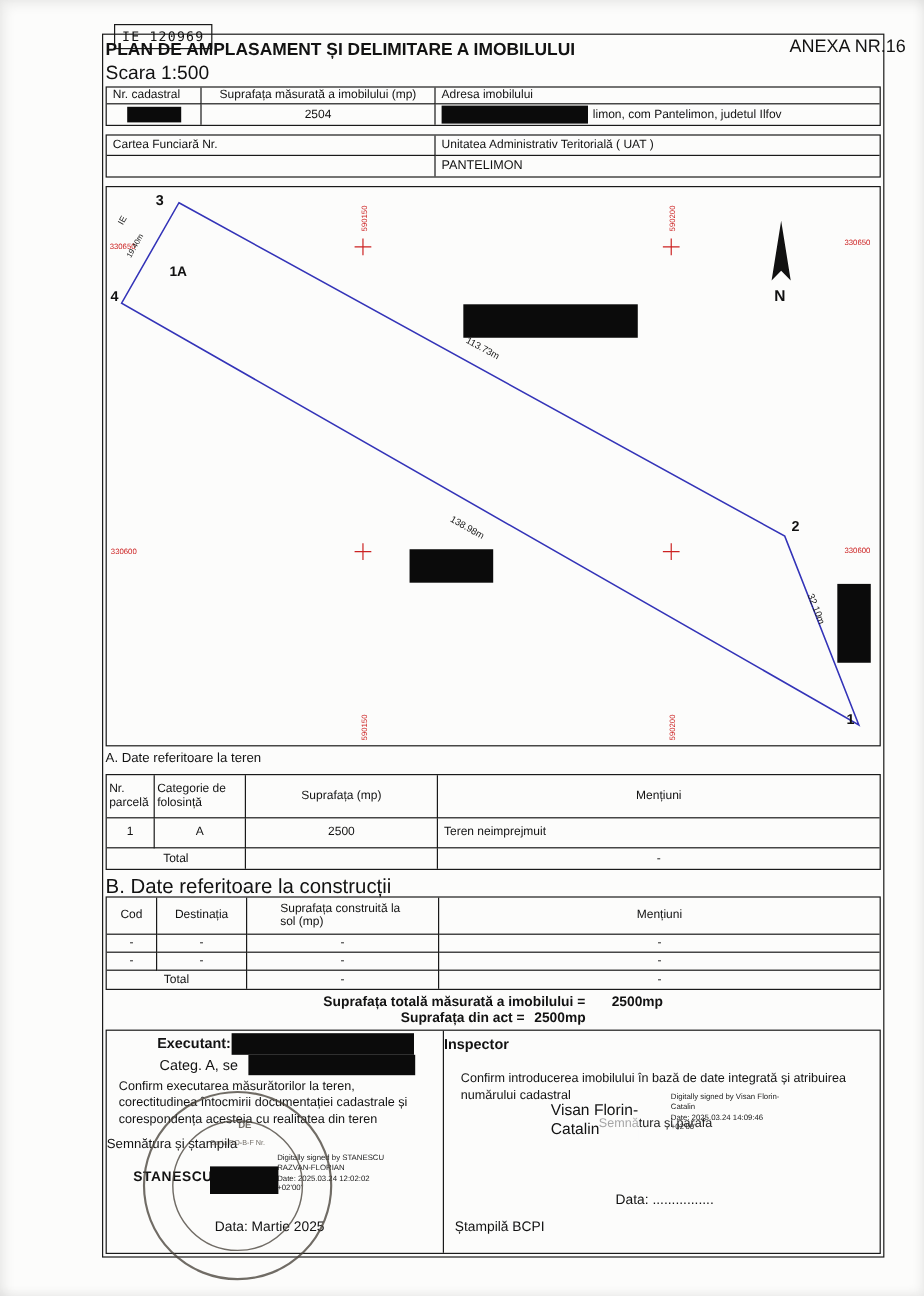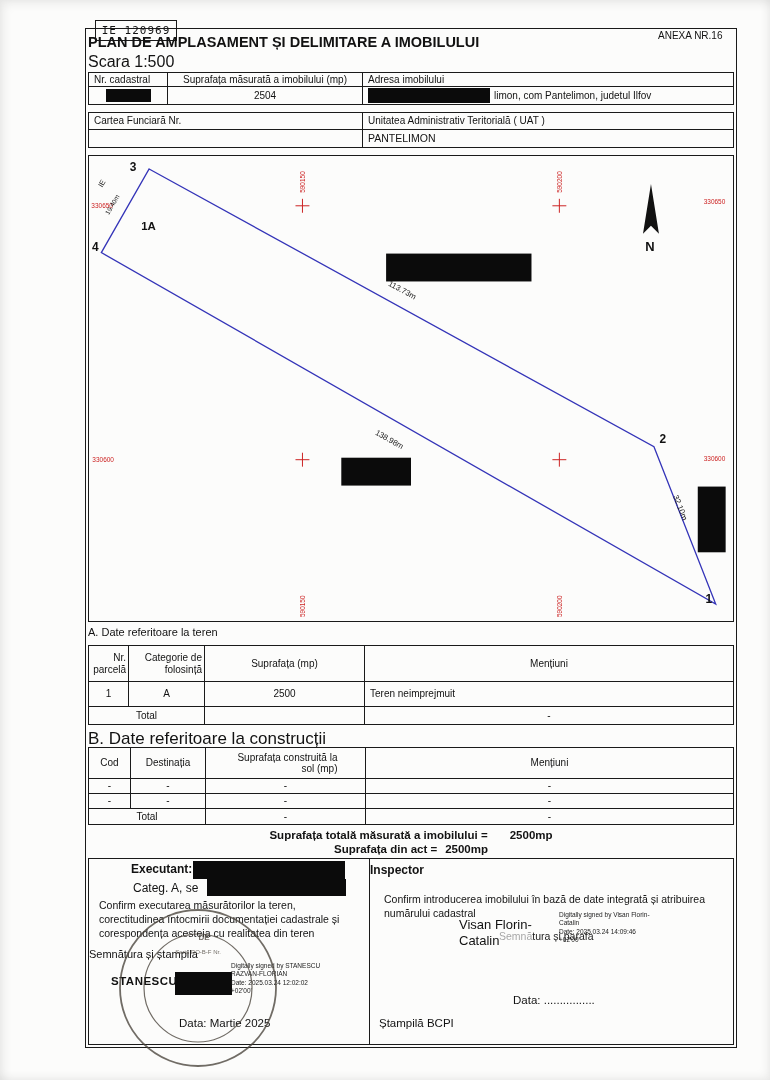--- a/index.html
+++ b/index.html
@@ -1,21 +1,21 @@
 <!DOCTYPE html>
 <html><head>
 <meta charset="utf-8">
 <style>
   *{box-sizing:border-box;margin:0;padding:0}
   body{margin:0;background:#e9e9e7;font-family:"Liberation Sans",sans-serif}
   .page{position:relative;width:770px;height:1080px;background:#fcfcfb;overflow:hidden;color:#121212;margin:0 auto}
   .abs{position:absolute}
   .border-box{position:absolute;border:1px solid #1a1a1a}
   .grid{position:absolute;display:grid;border:1px solid #1a1a1a;font-size:10px;background:transparent}
-  .cell{display:flex;align-items:center;justify-content:center;text-align:right;line-height:1.15;padding:1px 2px}
+  .cell{display:flex;align-items:center;justify-content:center;text-align:left;line-height:1.15;padding:1px 2px}
   .cell.al{justify-content:flex-start;text-align:left;padding-left:5px}
   .bR{border-right:1px solid #1a1a1a}
   .bB{border-bottom:1px solid #1a1a1a}
   .redact{position:absolute;background:#0b0b0b}
   .redact-i{display:inline-block;background:#0b0b0b;vertical-align:middle}
   .ctr{text-align:left}
   .sig-small{font-size:6.5px;line-height:1.3;color:#222}
   svg text{font-family:"Liberation Sans",sans-serif}
   .scan-edge{position:absolute;left:0;top:0;width:770px;height:1080px;pointer-events:none;
     box-shadow:inset 4px 4px 10px rgba(0,0,0,.07), inset -3px -3px 8px rgba(0,0,0,.06)}
@@ -25,21 +25,21 @@
 
 <div class="page">
 
   <div class="border-box" style="left:85px;top:28px;width:652px;height:1020px"></div>
 
   <div class="abs" style="left:95px;top:20px;width:82px;height:21px;border:1px solid #1a1a1a;display:flex;align-items:center;justify-content:center;font-family:'DejaVu Sans Mono',monospace;font-size:11px;letter-spacing:1px">
     <span>IE 120969</span>
   </div>
   <div class="abs ctr" style="left:88px;top:34px;width:646px;font-size:14.5px;font-weight:700">PLAN DE AMPLASAMENT ȘI DELIMITARE A IMOBILULUI</div>
   <div class="abs ctr" style="left:88px;top:53px;width:646px;font-size:16px">Scara 1:500</div>
-  <div class="abs" style="left:658px;top:30px;font-size:10px">ANEXA NR.16</div>
+  <div class="abs" style="left:658px;top:30px;font-size:15px">ANEXA NR.16</div>
 
   <div class="grid" style="left:88px;top:72px;width:646px;grid-template-columns:79px 195px 370px;grid-template-rows:14px 17px">
     <div class="cell al bR bB">Nr. cadastral</div>
     <div class="cell bR bB">Suprafața măsurată a imobilului (mp)</div>
     <div class="cell al bB">Adresa imobilului</div>
     <div class="cell bR">
       <span class="redact-i" style="width:45px;height:13px"></span>
     </div>
     <div class="cell bR">2504</div>
     <div class="cell al">

